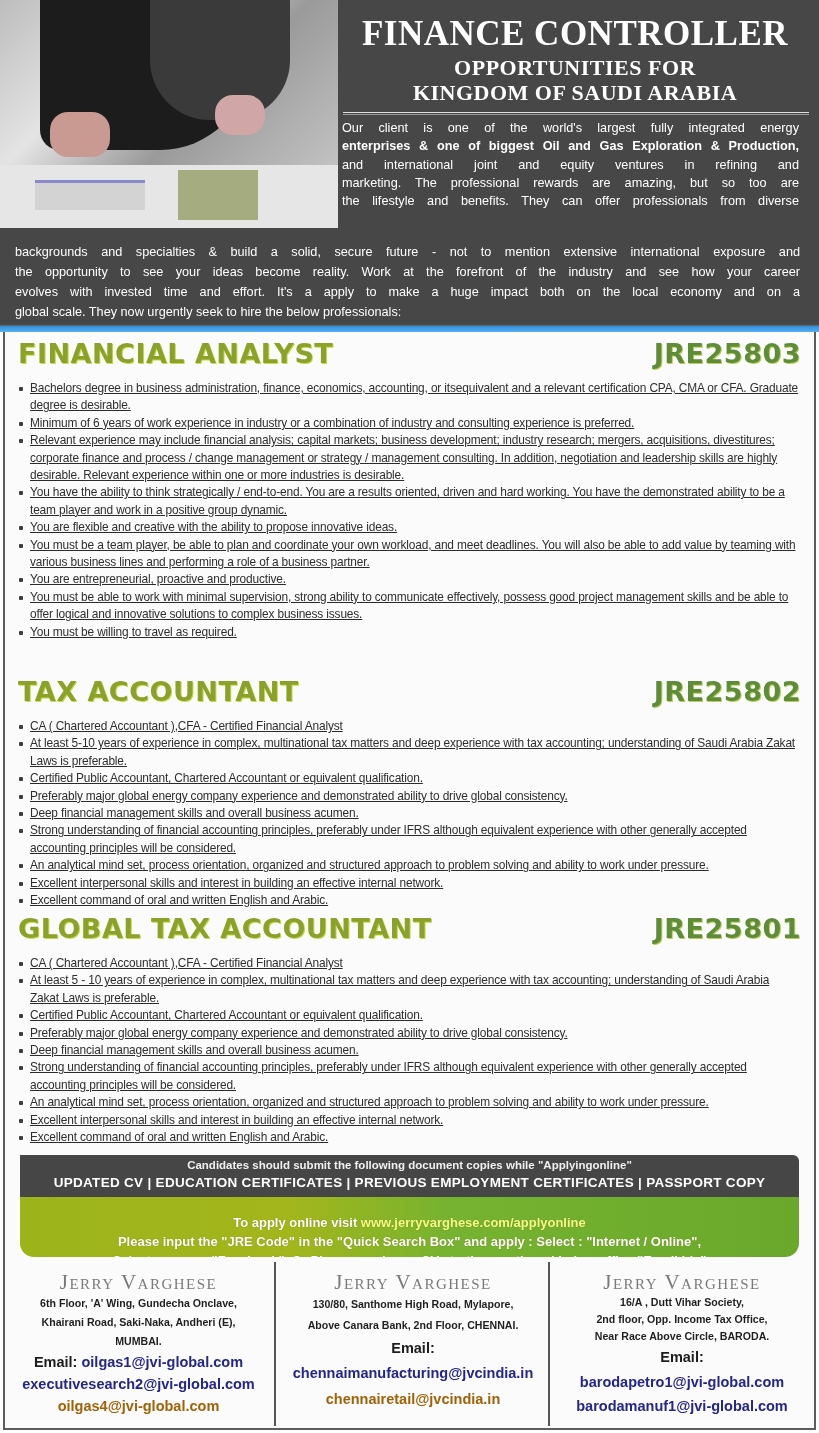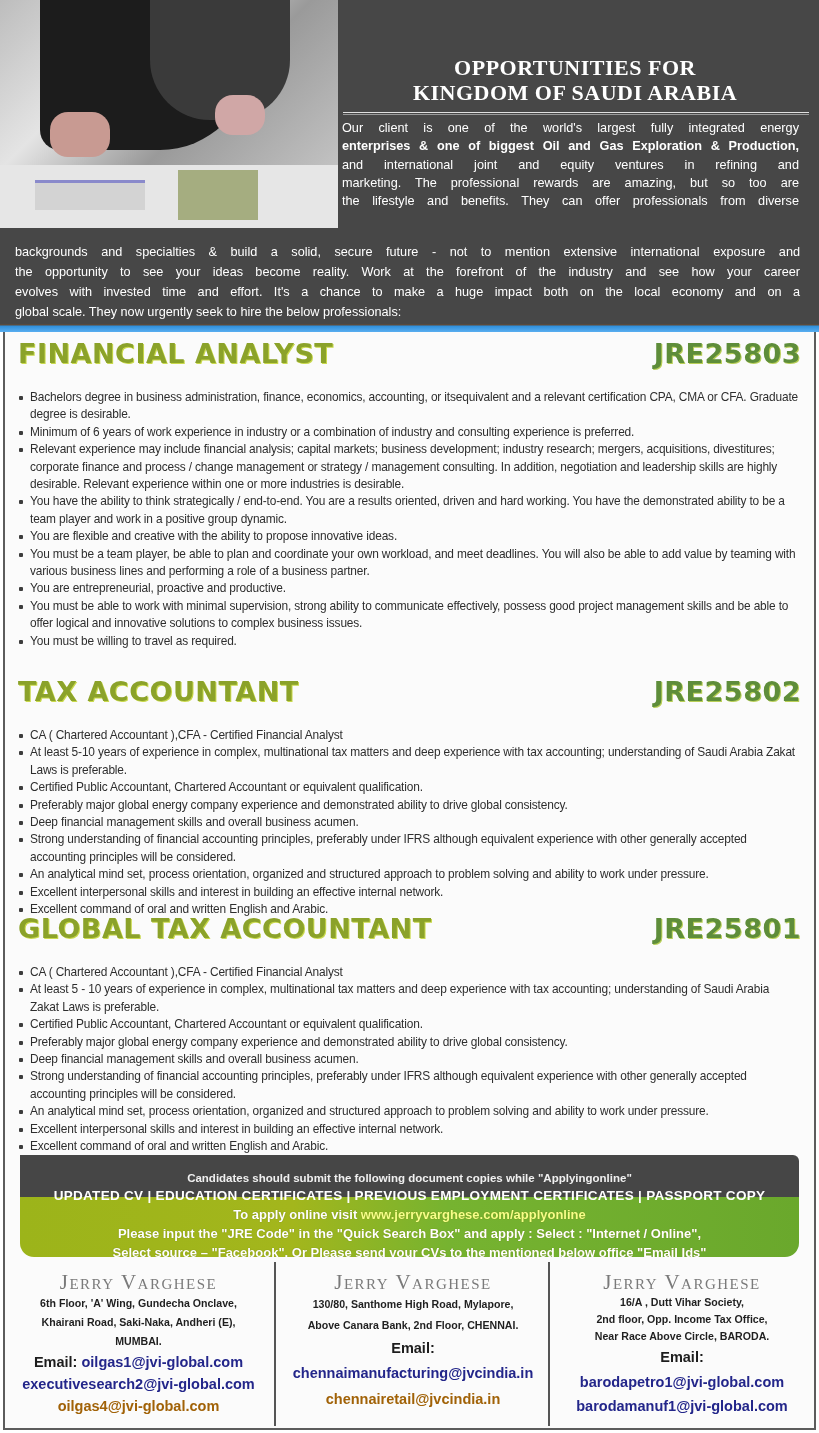--- a/index.html
+++ b/index.html
@@ -65,40 +65,40 @@
     font-family: "DejaVu Sans", sans-serif; font-weight: bold; font-size: 27px;
     color: #8ba22a; letter-spacing: 0.5px; line-height: 32px; height: 32px;
     text-shadow: 1px 1px 0 #c9d94c;
   }
   .job-code {
     position: absolute; right: 0; top: 0;
     font-family: "DejaVu Sans", sans-serif; font-weight: bold; font-size: 27px;
     color: #5e8d3a; line-height: 32px; letter-spacing: 0.5px;
     text-shadow: 1px 1px 0 #b8cf57;
   }
-  ul.bullets { list-style: none; margin-top: 19px; }
+  ul.bullets { list-style: none; margin-top: 10px; text-decoration: underline; }
   ul.bullets li {
     position: relative; padding-left: 12px; font-size: 11.9px; line-height: 17.4px; color: #2e2e2e;
     font-family: "Liberation Sans", sans-serif; letter-spacing: -0.15px;
   }
   ul.bullets li::before {
     content: ""; position: absolute; left: 1px; top: 7px; width: 4px; height: 4px; background: #3d3d3d; border-radius: 1px;
   }
 
   
   .apply-box {
     position: absolute; left: 20px; top: 1155px; width: 779px; height: 102px;
     border-radius: 0 6px 14px 14px; overflow: hidden;
   }
-  .apply-dark { height: 42px; background: #464646; text-align: center; padding-top: 16px; }
+  .apply-dark { height: 42px; background: #464646; text-align: center; padding-top: 3px; }
   .apply-note { color: #f0f0f0; font-size: 11.5px; line-height: 15px; font-weight: bold; }
   .docs { color: #ffffff; font-size: 13.5px; font-weight: bold; line-height: 20px; letter-spacing: 0.3px; }
   .apply-green {
     height: 60px; background: linear-gradient(90deg, #9cb41a 0%, #a3b61c 35%, #76b330 55%, #6aa82c 100%);
-    text-align: center; padding-top: 8px;
+    text-align: center; padding-top: 16px;
   }
   .apply-line { color: #ffffff; font-size: 13px; font-weight: bold; line-height: 19px; text-shadow: 0 0 1px #6b7a00; }
   .apply-line .url { color: #f6ff8a; }
 
   
   .offices { position: absolute; left: 3px; top: 1262px; width: 809px; height: 164px; }
   .office {
     position: absolute; top: 0; height: 164px; text-align: center;
   }
   .office.o1 { left: 0; width: 273px; border-right: 2px solid #555; }
@@ -119,35 +119,36 @@
 <div class="header">
   <div class="photo">
     <div class="suit"></div>
       <div class="suit2"></div>
     <div class="paper"></div>
       <div class="book"></div>
       <div class="calc"></div>
     <div class="hand1"></div>
       <div class="hand2"></div>
   </div>
+  <div class="title-1">FINANCE CONTROLLER</div>
   <div class="title-2">OPPORTUNITIES FOR</div>
   <div class="title-3">KINGDOM OF SAUDI ARABIA</div>
   <div class="title-rule"></div>
 
   <div class="intro-right">
     <div>Our client is one of the world's largest fully integrated energy</div>
     <div style="font-weight:bold">enterprises &amp; one of biggest Oil and Gas Exploration &amp; Production,</div>
     <div>and international joint and equity ventures in refining and</div>
     <div>marketing. The professional rewards are amazing, but so too are</div>
     <div>the lifestyle and benefits. They can offer professionals from diverse</div>
   </div>
   <div class="intro-full">
     <div style="text-align-last:justify">backgrounds and specialties &amp; build a solid, secure future - not to mention extensive international exposure and</div>
     <div style="text-align-last:justify">the opportunity to see your ideas become reality. Work at the forefront of the industry and see how your career</div>
-    <div style="text-align-last:justify">evolves with invested time and effort. It's a chance to make a huge impact both on the local economy and on a</div>
+    <div style="text-align-last:justify">evolves with invested time and effort. It's a apply to make a huge impact both on the local economy and on a</div>
     <div class="last">global scale. They now urgently seek to hire the below professionals:</div>
   </div>
 </div>
 <div class="blue-bar"></div>
 
 <div class="content-frame"></div>
 
 <div class="section" style="top:338px;">
   <div class="job-title">FINANCIAL ANALYST</div>
   <div class="job-code">JRE25803</div>

